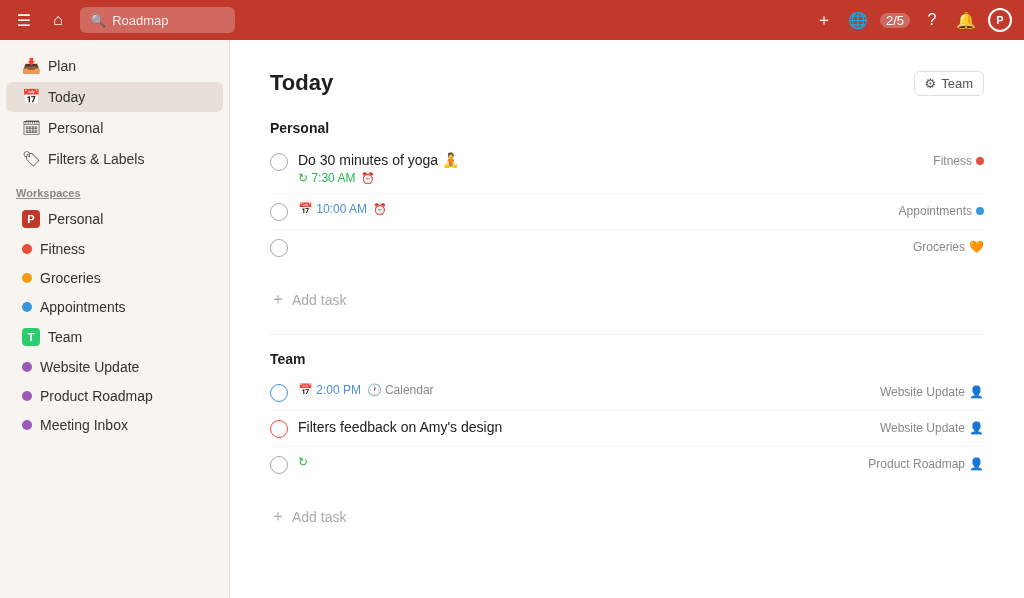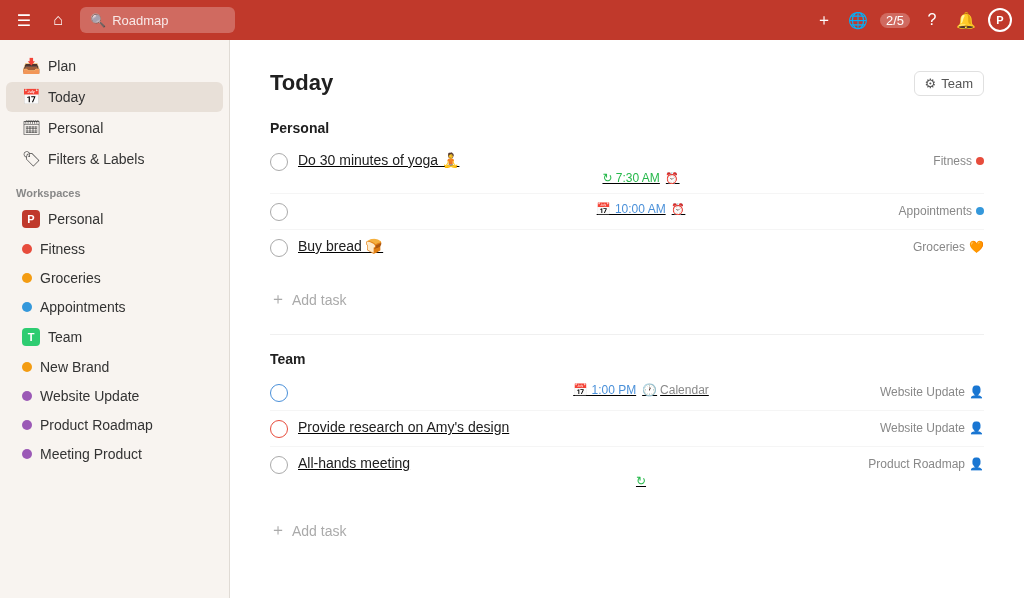--- a/index.html
+++ b/index.html
@@ -70,20 +70,21 @@
     }
     .sidebar-item.active { background: #e8e0d8; font-weight: 500; }
     .sidebar-item .item-icon { font-size: 15px; width: 18px; text-align: center; }
     .sidebar-section-label {
       font-size: 11px;
       font-weight: 600;
       color: #888;
       padding: 12px 16px 4px;
       text-transform: none;
       letter-spacing: 0;
+      text-decoration: underline;
     }
     .workspace-color-dot {
       width: 10px; height: 10px; border-radius: 50%;
       flex-shrink: 0;
     }
     .workspace-letter {
       width: 18px; height: 18px; border-radius: 4px;
       display: flex; align-items: center; justify-content: center;
       font-size: 11px; font-weight: bold; color: white;
       flex-shrink: 0;
@@ -121,23 +122,23 @@
     }
     .task-item:last-child { border-bottom: none; }
     .task-checkbox {
       width: 18px; height: 18px; border-radius: 50%;
       border: 1.5px solid #aaa;
       flex-shrink: 0; margin-right: 10px; margin-top: 1px;
       cursor: pointer; display: flex; align-items: center; justify-content: center;
     }
     .task-checkbox.blue { border-color: #4a90d9; }
     .task-checkbox.red { border-color: #e74c3c; }
-    .task-body { flex: 1; text-decoration: underline; }
+    .task-body { flex: 1; }
     .task-name { font-size: 14px; color: #202020; margin-bottom: 3px; }
-    .task-meta { display: flex; align-items: center; gap: 6px; font-size: 12px; justify-content: center; }
+    .task-meta { display: flex; align-items: center; gap: 6px; font-size: 12px; }
     .task-time { color: #25b84a; font-weight: 500; display: flex; align-items: center; gap: 3px; }
     .task-time.blue { color: #4a90d9; }
     .task-label {
       position: absolute; right: 0; top: 10px;
       font-size: 12px; color: #888;
       display: flex; align-items: center; gap: 4px;
     }
     .label-dot { width: 8px; height: 8px; border-radius: 50%; }
     .add-task-btn {
       display: flex; align-items: center; gap: 6px;
@@ -208,34 +209,30 @@
     <div class="sidebar-item">
       <div class="workspace-color-dot" style="background:#3498db;"></div>
       <span>Appointments</span>
     </div>
 
     <div class="sidebar-item">
       <div class="workspace-letter" style="background:#2ecc71;">T</div>
       <span>Team</span>
     </div>
     <div class="sidebar-item">
-      <div class="workspace-color-dot" style="background:#f39c12;"></div>
-      <span>New Brand</span>
-    </div>
-    <div class="sidebar-item">
       <div class="workspace-color-dot" style="background:#9b59b6;"></div>
       <span>Website Update</span>
     </div>
     <div class="sidebar-item">
       <div class="workspace-color-dot" style="background:#9b59b6;"></div>
       <span>Product Roadmap</span>
     </div>
     <div class="sidebar-item">
       <div class="workspace-color-dot" style="background:#9b59b6;"></div>
-      <span>Meeting Product</span>
+      <span>Meeting Inbox</span>
     </div>
 
   </div>
 
   <div class="content">
 
     <div class="page-header">
       <h1 class="page-title">Today</h1>
       <button class="view-btn">
         <span>⚙</span>
@@ -270,23 +267,20 @@
           </div>
         </div>
         <div class="task-label">
           <span>Appointments</span>
           <div class="label-dot" style="background:#3498db;"></div>
         </div>
       </div>
 
       <div class="task-item">
         <div class="task-checkbox"></div>
-        <div class="task-body">
-          <div class="task-name">Buy bread 🍞</div>
-        </div>
         <div class="task-label">
           <span>Groceries</span>
           <span>🧡</span>
         </div>
       </div>
 
     </div>
 
     <div class="add-task-btn">
       <span class="add-task-plus">＋</span>
@@ -295,48 +289,47 @@
 
     <hr class="section-divider">
 
     <div class="section-header">Team</div>
     <div class="task-list">
 
       <div class="task-item">
         <div class="task-checkbox blue"></div>
         <div class="task-body">
           <div class="task-meta">
-            <span class="task-time blue">📅 1:00 PM</span>
+            <span class="task-time blue">📅 2:00 PM</span>
             <span class="calendar-label">
               <span>🕐</span>
               Calendar
             </span>
           </div>
         </div>
         <div class="task-label">
           <span>Website Update</span>
           <span style="color:#9b59b6; font-size:12px;">👤</span>
         </div>
       </div>
 
       <div class="task-item">
         <div class="task-checkbox red"></div>
         <div class="task-body">
-          <div class="task-name">Provide research on Amy's design</div>
+          <div class="task-name">Filters feedback on Amy's design</div>
         </div>
         <div class="task-label">
           <span>Website Update</span>
           <span style="color:#9b59b6; font-size:12px;">👤</span>
         </div>
       </div>
 
       <div class="task-item">
         <div class="task-checkbox"></div>
         <div class="task-body">
-          <div class="task-name">All-hands meeting</div>
           <div class="task-meta">
             <span class="task-time">↻</span>
           </div>
         </div>
         <div class="task-label">
           <span>Product Roadmap</span>
           <span style="color:#9b59b6; font-size:12px;">👤</span>
         </div>
       </div>
 

